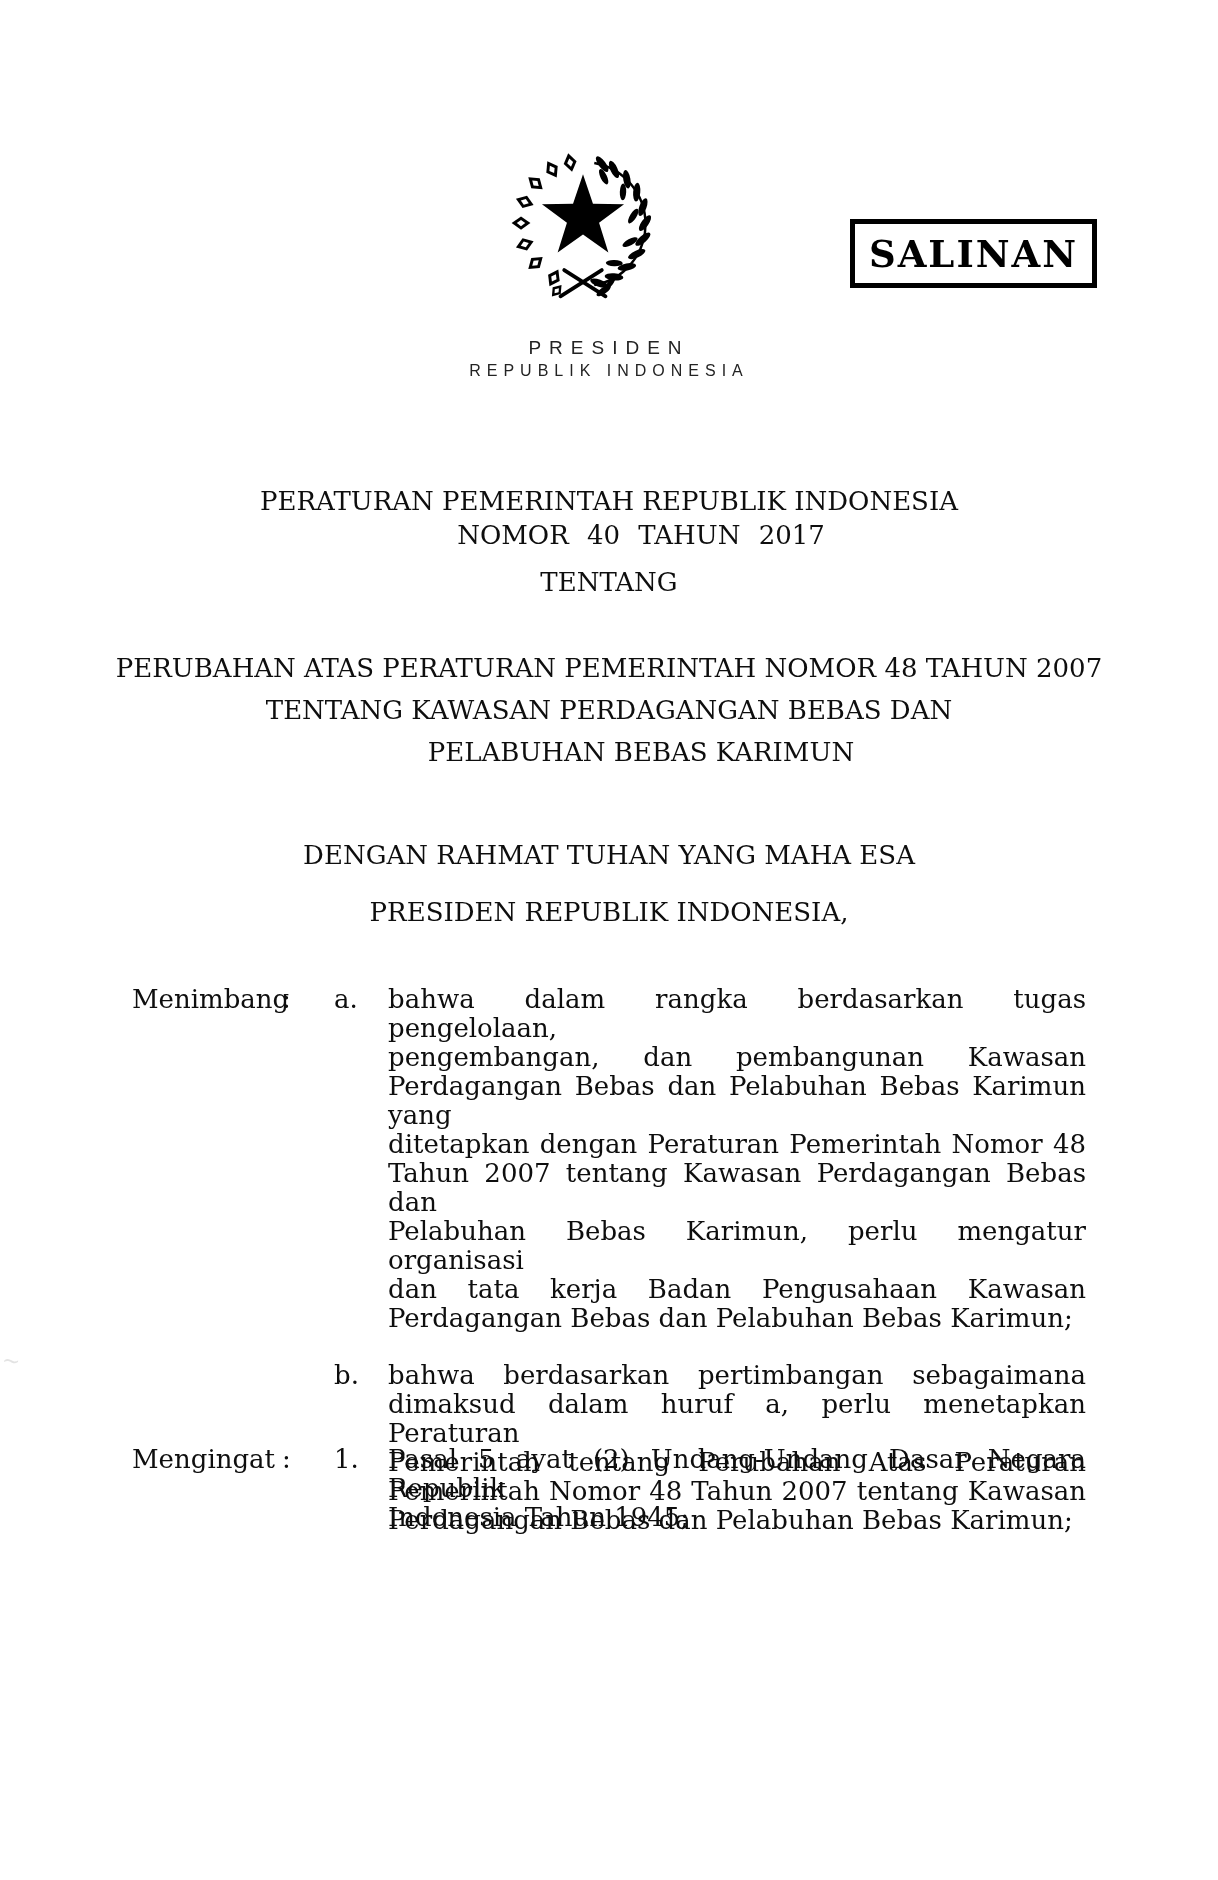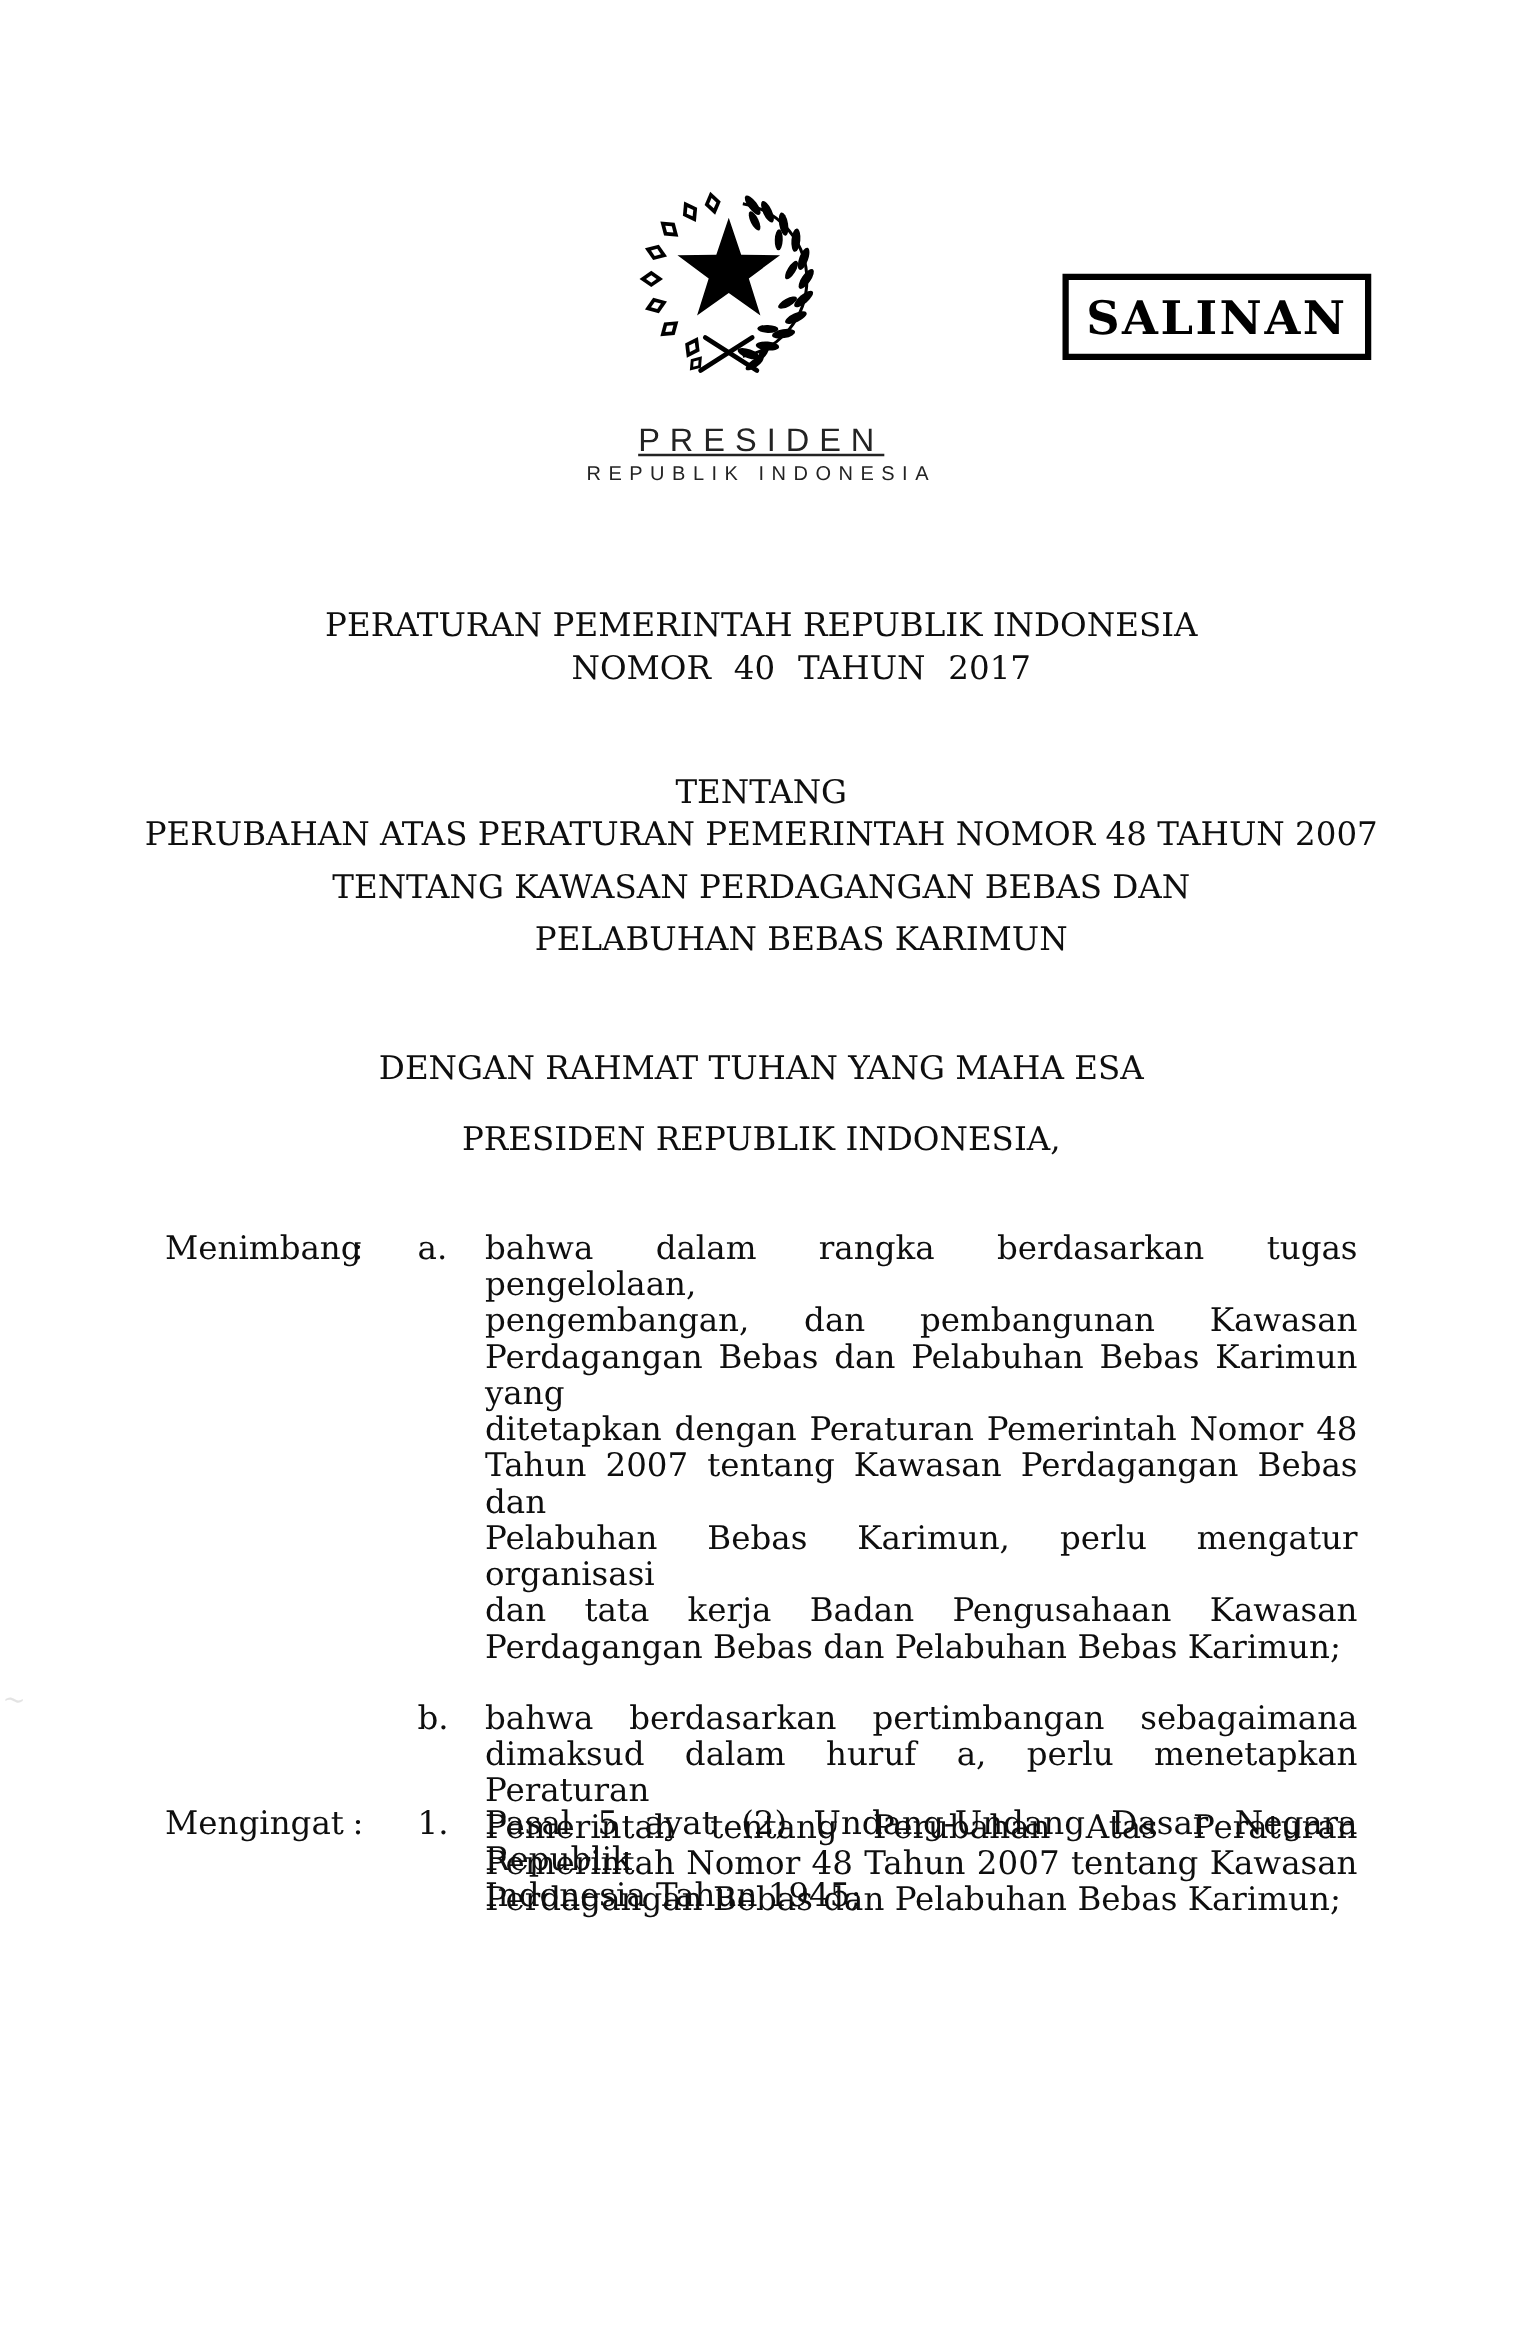--- a/index.html
+++ b/index.html
@@ -24,21 +24,21 @@
 
   
   .letterhead {
     position: absolute;
     left: 0; top: 337px;
     width: 1218px;
     text-align: center;
     font-family: "Liberation Sans", sans-serif;
     color: #232323;
   }
-  .letterhead .lh1 { font-size: 26px; letter-spacing: 8px; text-decoration: underline; }
+  .letterhead .lh1 { font-size: 19px; letter-spacing: 8px; }
   .letterhead .lh2 { font-size: 16px; letter-spacing: 6px; margin-top: 3px; }
 
   
   .salinan {
     position: absolute;
     left: 850px; top: 219px;
     width: 247px; height: 69px;
     border: 5px solid #000;
     box-sizing: border-box;
     display: flex; align-items: center; justify-content: center;
@@ -50,21 +50,21 @@
 
   .cline {
     position: absolute;
     left: 0; width: 1218px;
     text-align: center;
     font-size: 26px;
     white-space: nowrap;
   }
   .t1 { top: 486px; }
   .t2 { top: 520px; word-spacing: 10px; padding-left: 32px; }
-  .t3 { top: 619px; }
+  .t3 { top: 567px; }
   .t4 { top: 653px; }
   .t5 { top: 695px; }
   .t6 { top: 737px; margin-left: 32px; }
   .motto { top: 840px; }
   .authority { top: 897px; }
 
   
   .clause-row {
     position: absolute;
     left: 132px;

